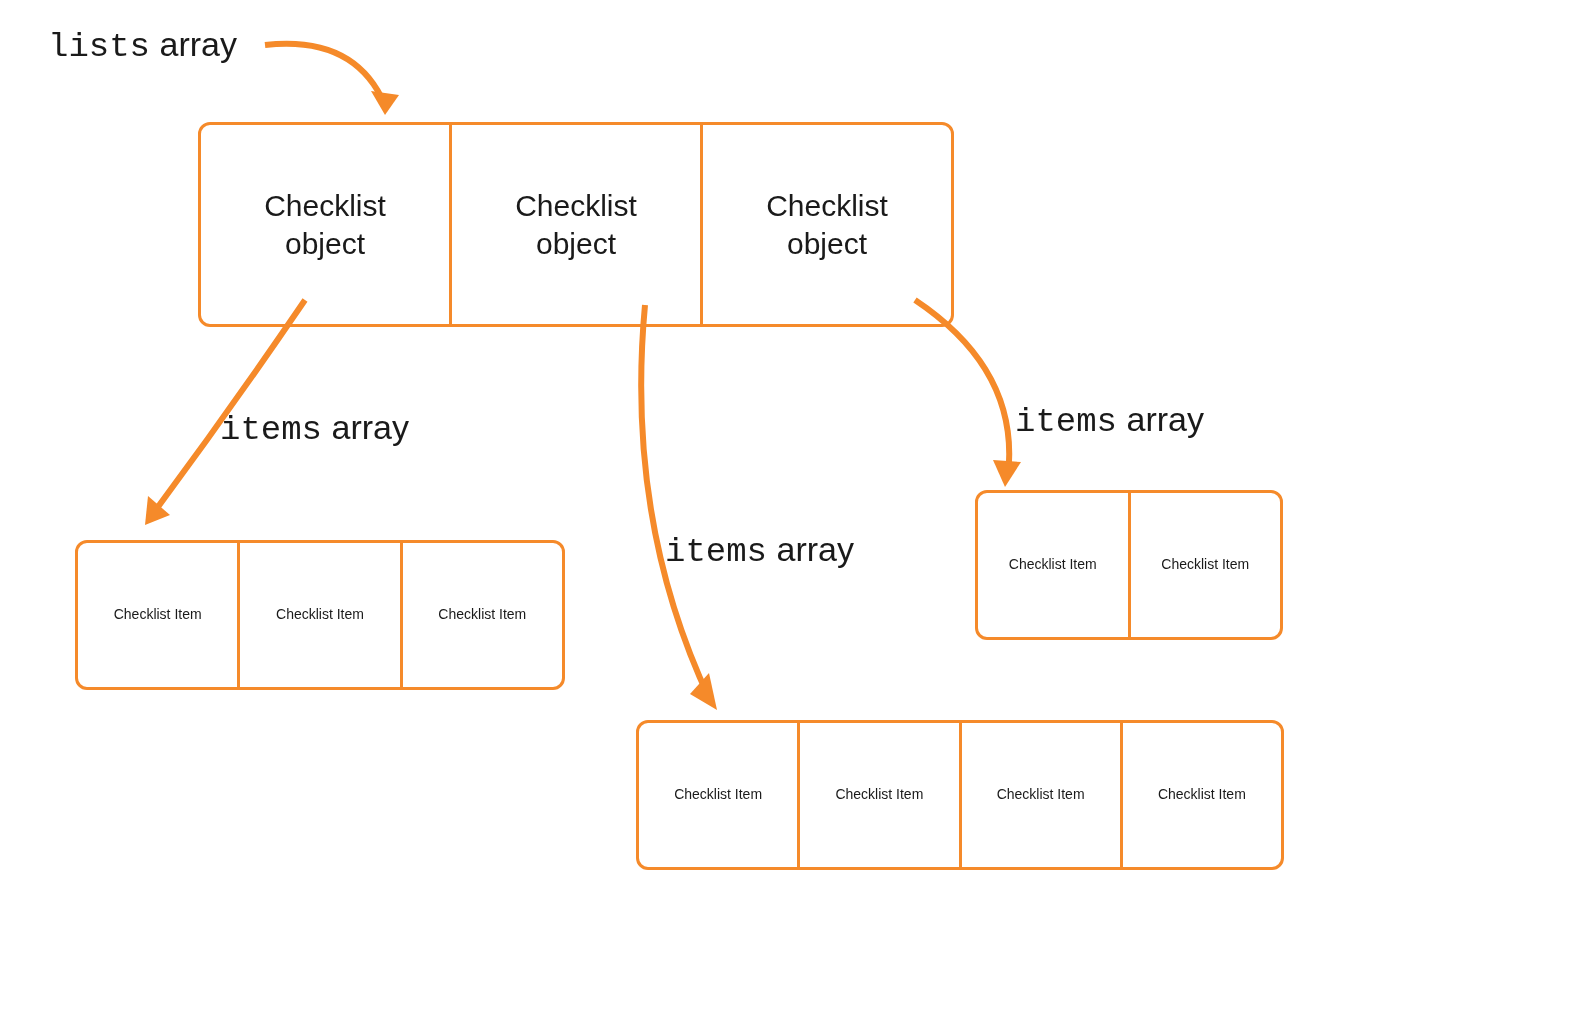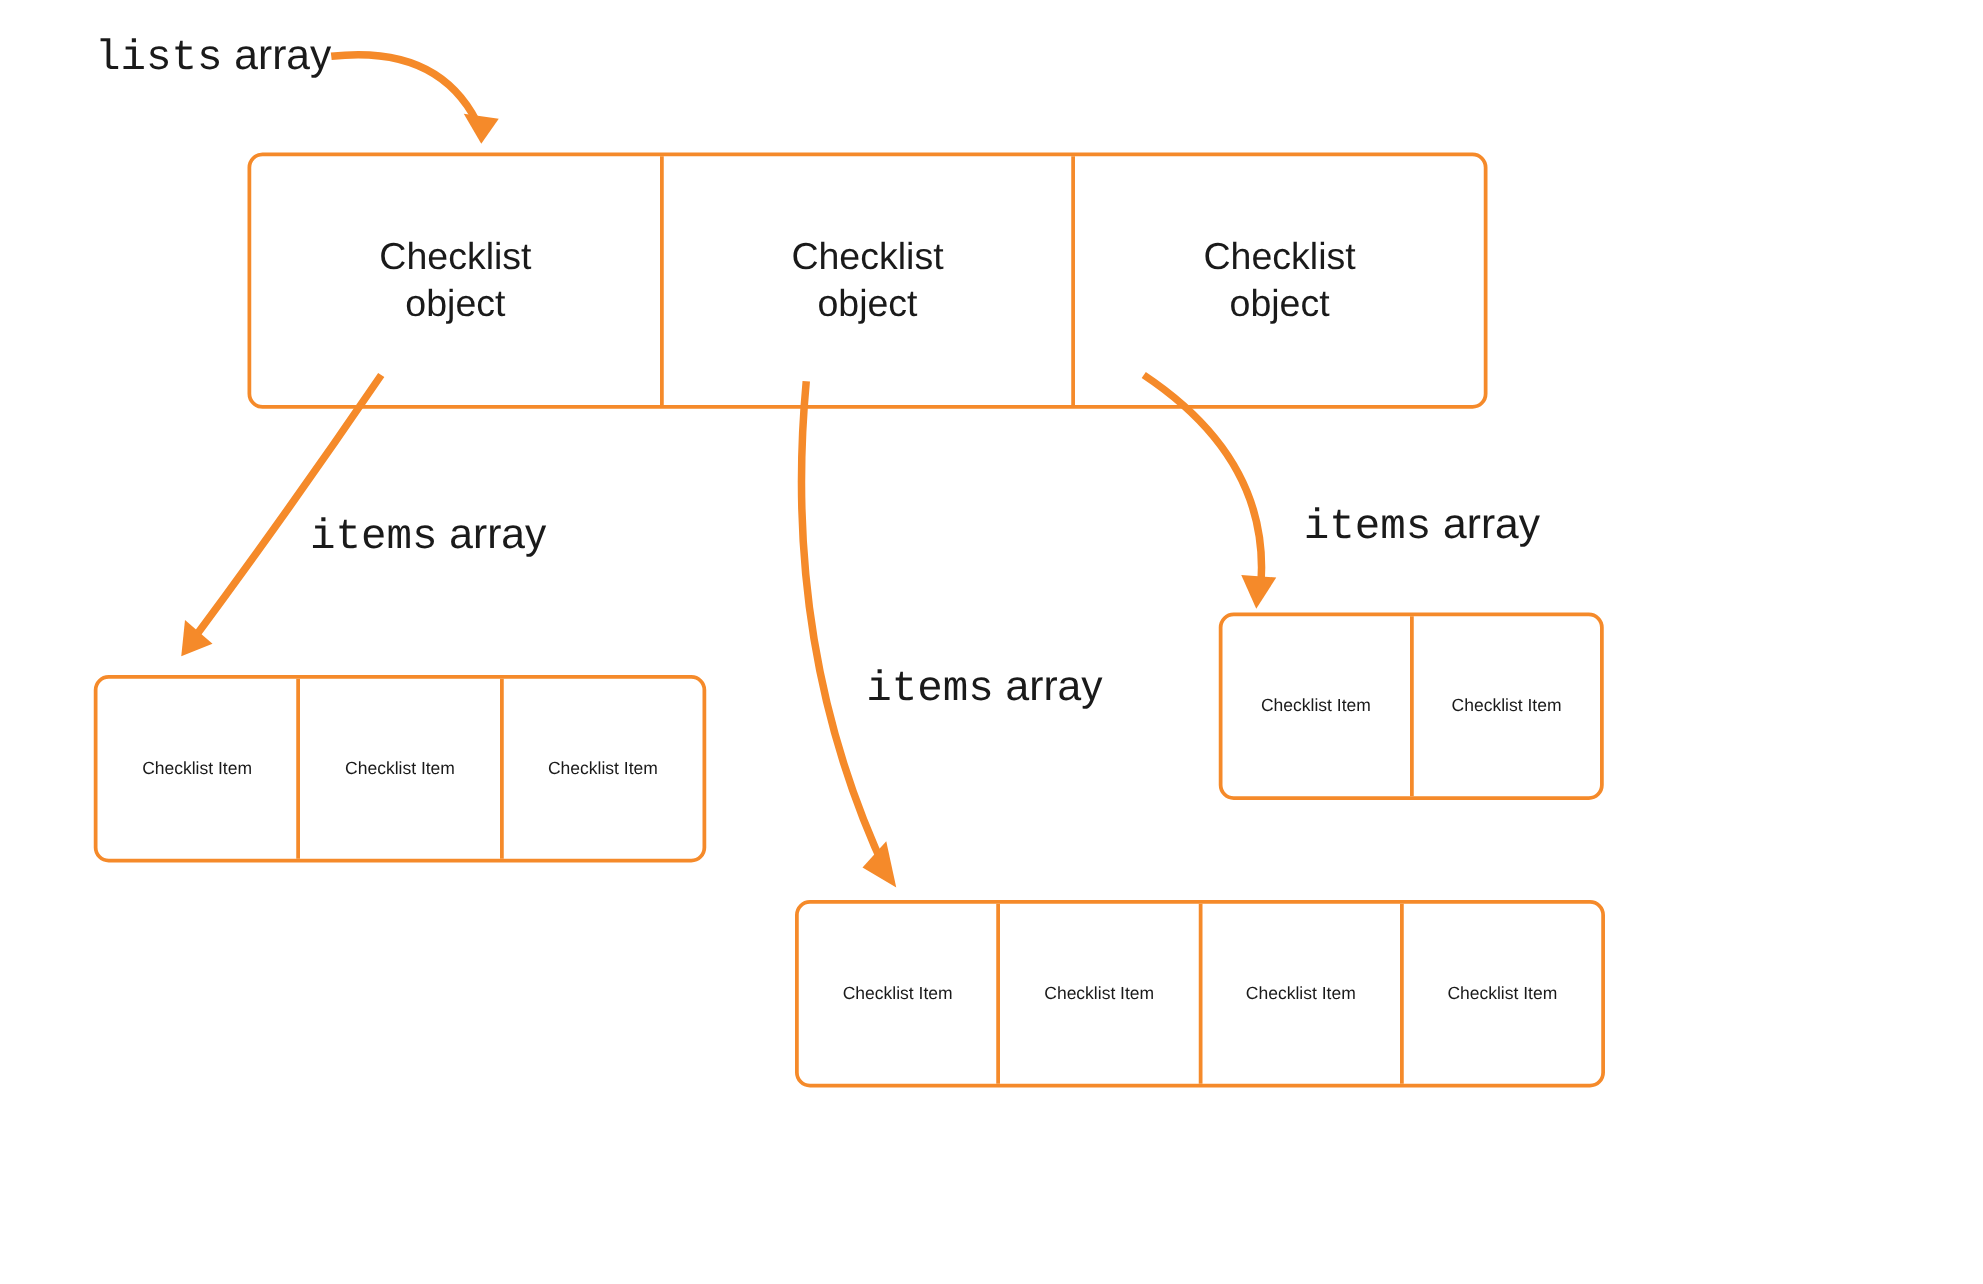--- a/index.html
+++ b/index.html
@@ -14,21 +14,20 @@
       position: relative;
       font-family: Verdana, Geneva, sans-serif;
     }
     .label {
       position: absolute;
       font-size: 34px;
       color: #1a1a1a;
     }
     .label .mono-part {
       font-family: "Courier New", Courier, monospace;
-      margin-left: 28px;
     }
     .array-box {
       position: absolute;
       border: 3px solid #f58a2a;
       border-radius: 12px;
       display: flex;
     }
     .array-cell {
       flex: 1;
       display: flex;
@@ -65,21 +64,21 @@
 
 <div class="label" style="left:48px; top:25px;">
   <span class="mono-part">lists</span><span> array</span>
 </div>
 
 <svg class="arrow" style="left:255px; top:25px; width:160px; height:110px;">
   <path d="M 10 20 Q 100 10 130 80"></path>
   <polygon class="head" points="130,90 116,66 144,70"></polygon>
 </svg>
 
-<div class="array-box" style="left:198px; top:122px; width:992px; height:205px;">
+<div class="array-box" style="left:198px; top:122px; width:756px; height:205px;">
   <div class="array-cell">
     <span style="display:block; max-width:180px;">Checklist object</span>
   </div>
   <div class="array-cell">
     <span style="display:block; max-width:180px;">Checklist object</span>
   </div>
   <div class="array-cell">
     <span style="display:block; max-width:180px;">Checklist object</span>
   </div>
 </div>

